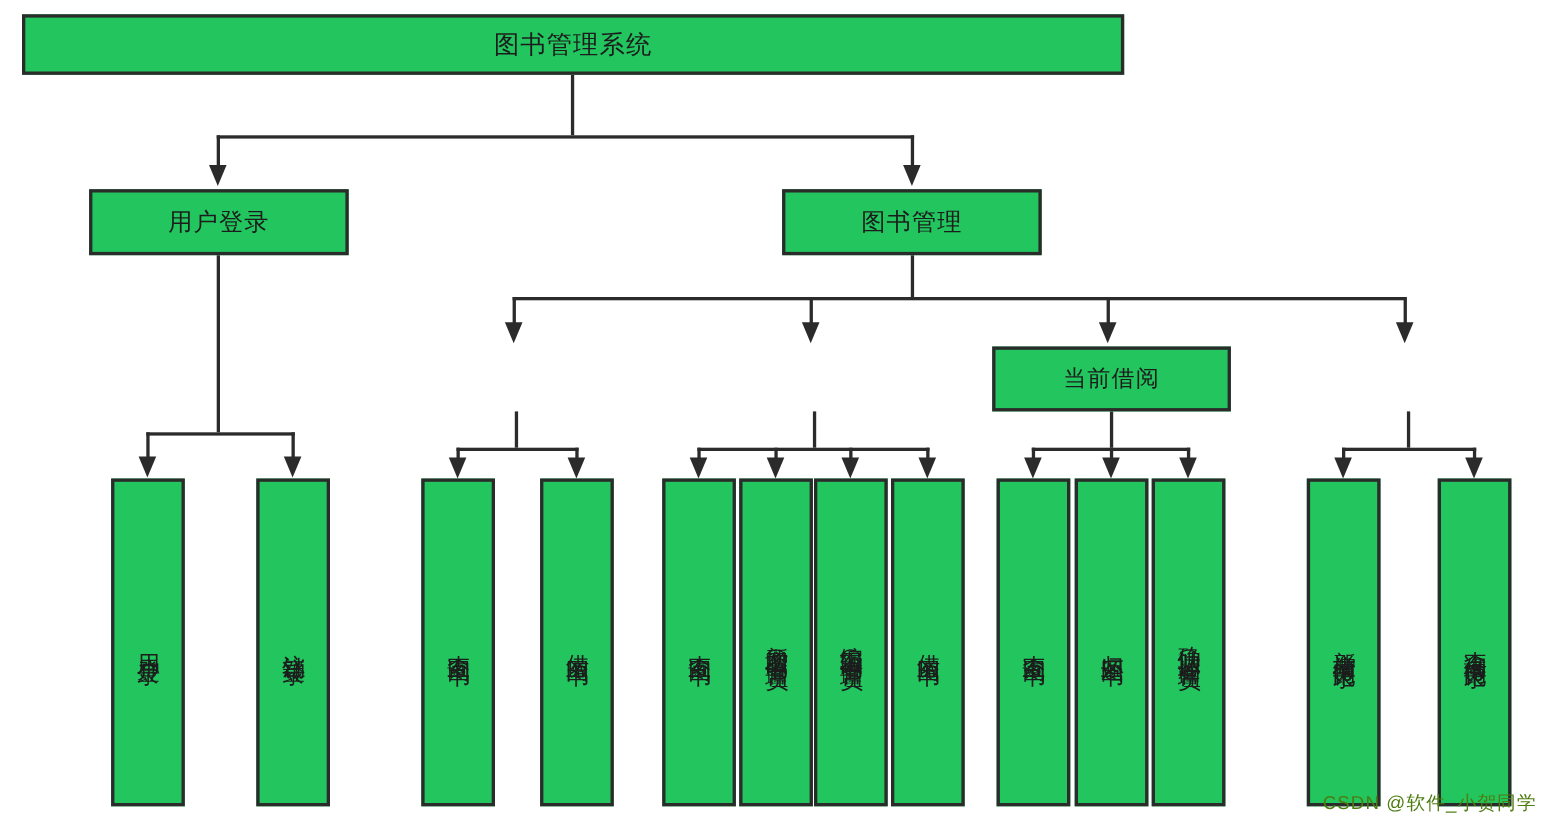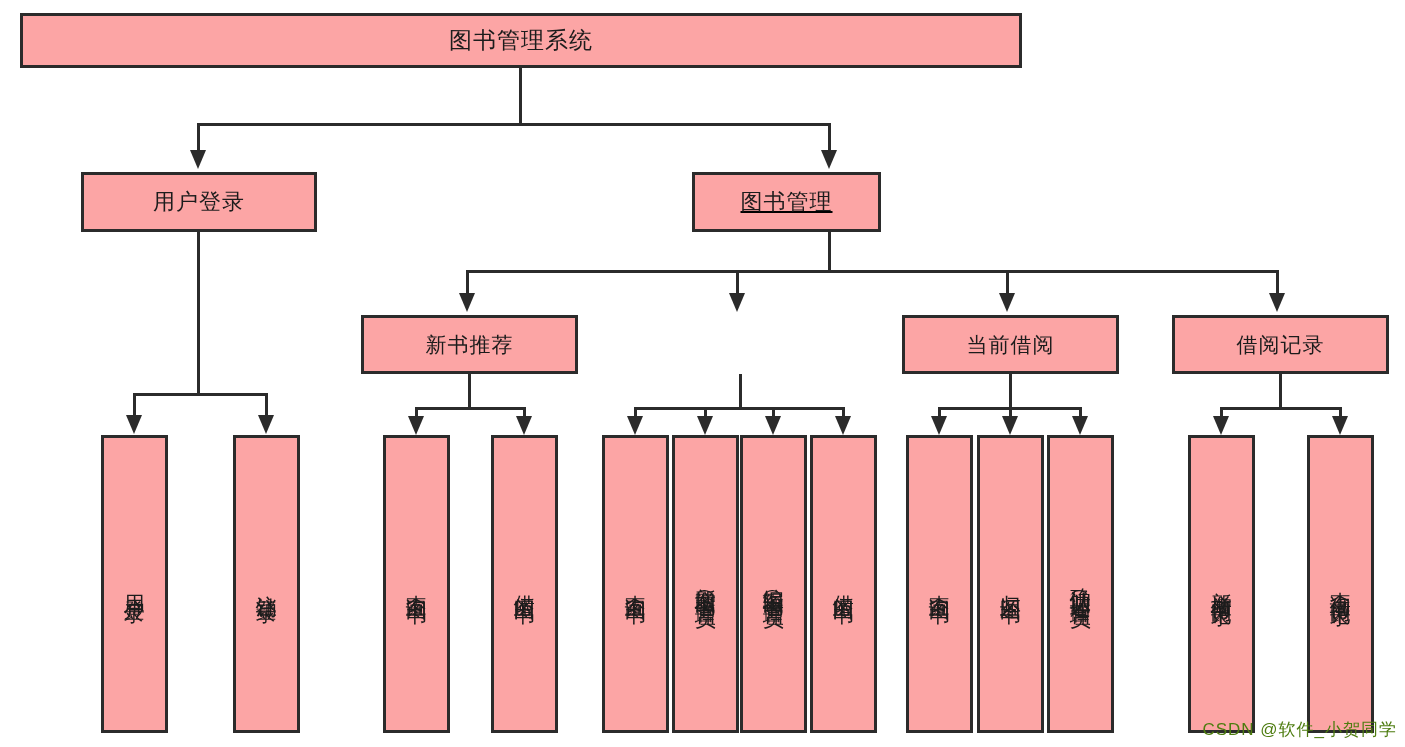--- a/index.html
+++ b/index.html
@@ -16,21 +16,21 @@
     width: 1405px;
     height: 747px;
     background: #ffffff;
     overflow: hidden;
   }
   
   .node {
     position: absolute;
     box-sizing: border-box;
     border: 3px solid #2b2b2b;
-    background: #fca5a5;
+    background: #22c55e;
     display: flex;
     align-items: center;
     justify-content: center;
     z-index: 3;
   }
   .node .label {
     font-size: 22px;
     color: #1c1c1c;
     line-height: 1.32;
     letter-spacing: 1px;
@@ -119,21 +119,21 @@
 
   <div class="vline" style="left:197px; top:123px; width:3px; height:28px;"></div>
   <div class="arrow" style="left:190px; top:150px;"></div>
   <div class="vline" style="left:828px; top:123px; width:3px; height:28px;"></div>
   <div class="arrow" style="left:821px; top:150px;"></div>
 
   <div class="node level2" style="left:81px; top:172px; width:236px; height:60px;">
     <span class="label">用户登录</span>
   </div>
 
-  <div class="node level2" style="left:692px; top:172px; width:189px; height:60px;text-decoration:underline;">
+  <div class="node level2" style="left:711px; top:172px; width:236px; height:60px;">
     <span class="label">图书管理</span>
   </div>
 
   <div class="vline" style="left:197px; top:232px; width:3px; height:161px;"></div>
   <div class="hline" style="left:133px; top:393px; width:135px; height:3px;"></div>
   <div class="vline" style="left:133px; top:393px; width:3px; height:23px;"></div>
   <div class="arrow" style="left:126px; top:415px;"></div>
   <div class="vline" style="left:265px; top:393px; width:3px; height:23px;"></div>
   <div class="arrow" style="left:258px; top:415px;"></div>
 
@@ -145,28 +145,22 @@
 
   <div class="vline" style="left:736px; top:270px; width:3px; height:24px;"></div>
   <div class="arrow" style="left:729px; top:293px;"></div>
 
   <div class="vline" style="left:1006px; top:270px; width:3px; height:24px;"></div>
   <div class="arrow" style="left:999px; top:293px;"></div>
 
   <div class="vline" style="left:1276px; top:270px; width:3px; height:24px;"></div>
   <div class="arrow" style="left:1269px; top:293px;"></div>
 
-  <div class="node level3" style="left:361px; top:315px; width:217px; height:59px;">
-    <span class="label">新书推荐</span>
-  </div>
   <div class="node level3" style="left:902px; top:315px; width:217px; height:59px;">
     <span class="label">当前借阅</span>
-  </div>
-  <div class="node level3" style="left:1172px; top:315px; width:217px; height:59px;">
-    <span class="label">借阅记录</span>
   </div>
 
   <div class="vline" style="left:468px; top:374px; width:3px; height:33px;"></div>
   <div class="hline" style="left:415px; top:407px; width:111px; height:3px;"></div>
   <div class="vline" style="left:415px; top:407px; width:3px; height:12px;"></div>
   <div class="arrow" style="left:408px; top:416px;"></div>
   <div class="vline" style="left:523px; top:407px; width:3px; height:12px;"></div>
   <div class="arrow" style="left:516px; top:416px;"></div>
 
   <div class="vline" style="left:739px; top:374px; width:3px; height:33px;"></div>

